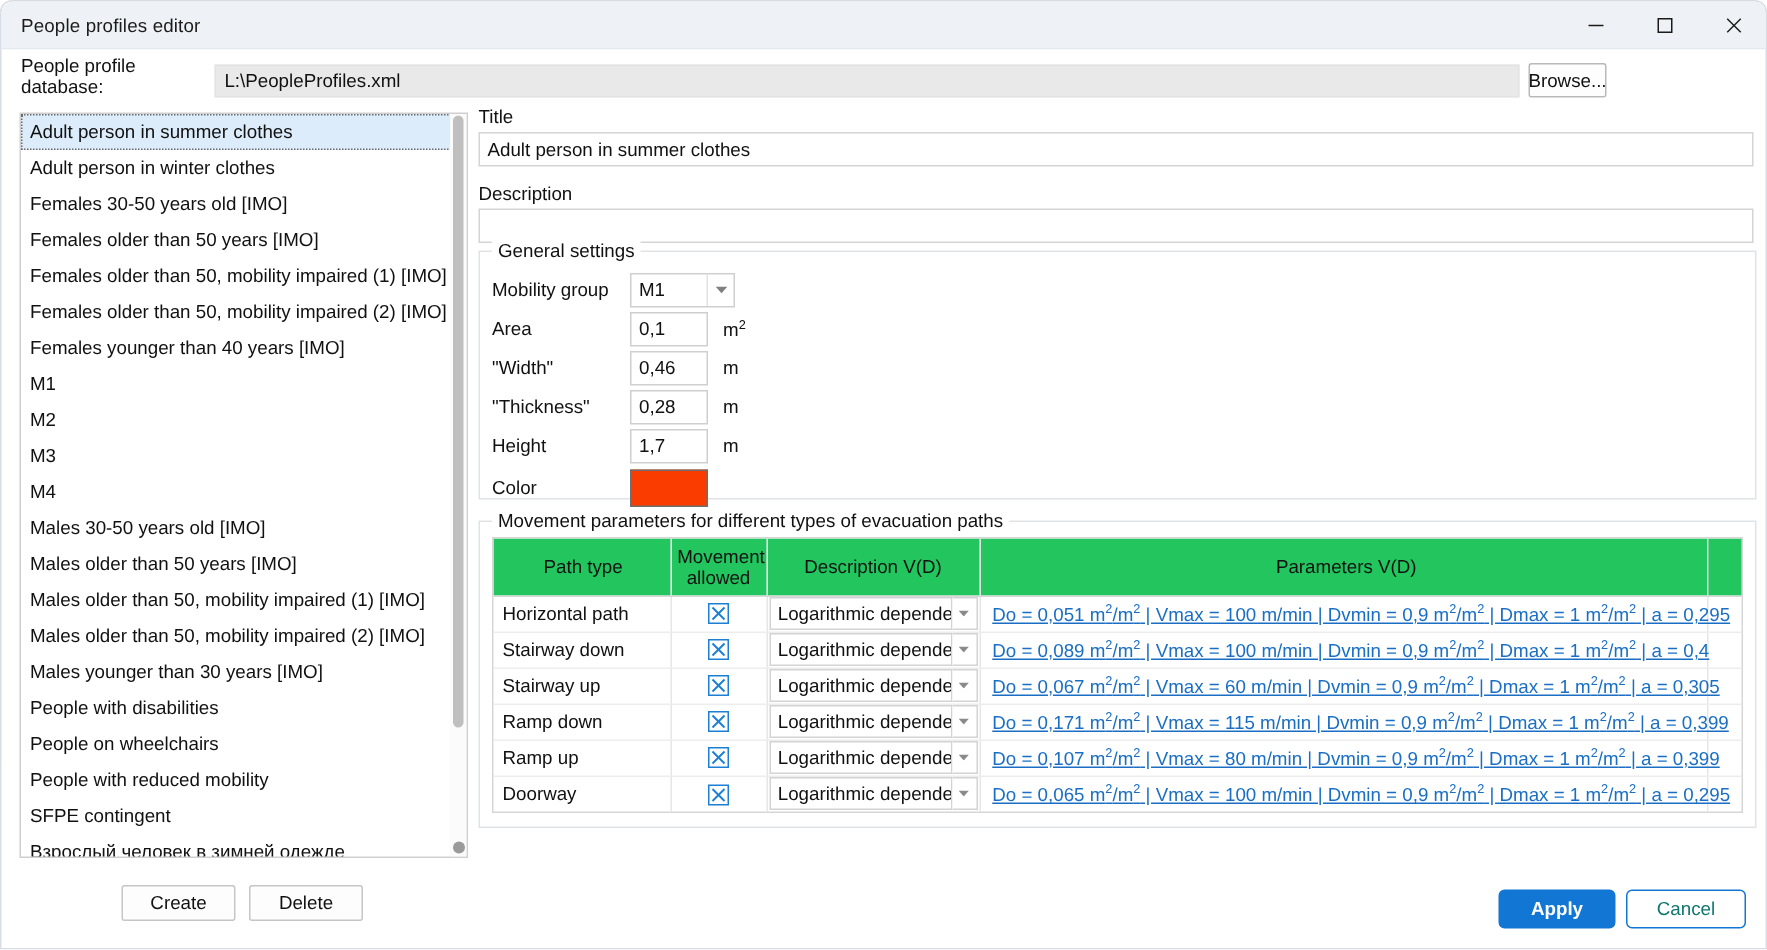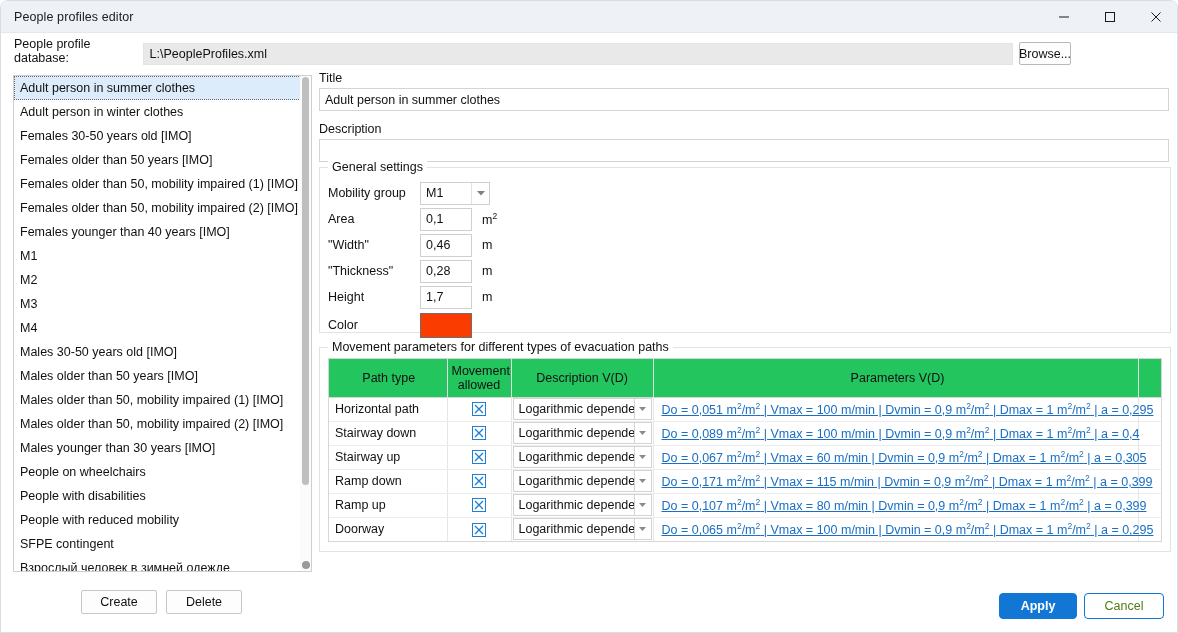--- a/index.html
+++ b/index.html
@@ -236,21 +236,21 @@
     width: 78px; height: 26px;
     background: #1277d4; border: 1px solid #1277d4; border-radius: 4px;
     color: #ffffff; font-size: 12.5px; font-weight: bold;
     display: flex; align-items: center; justify-content: center;
     cursor: default;
   }
   .btn-cancel {
     position: absolute; top: 592px; left: 1083px;
     width: 80px; height: 26px;
     background: #ffffff; border: 1px solid #1277d4; border-radius: 4px;
-    color: #4d7c0f; font-size: 12.5px;
+    color: #0f766e; font-size: 12.5px;
     display: flex; align-items: center; justify-content: center;
     cursor: default;
   }
 </style>
 </head>
 <body>
 
 <div id="app">
 
   <div class="titlebar">
@@ -292,22 +292,22 @@
         <div class="list-item">Females younger than 40 years [IMO]</div>
         <div class="list-item">M1</div>
         <div class="list-item">M2</div>
         <div class="list-item">M3</div>
         <div class="list-item">M4</div>
         <div class="list-item">Males 30-50 years old [IMO]</div>
         <div class="list-item">Males older than 50 years [IMO]</div>
         <div class="list-item">Males older than 50, mobility impaired (1) [IMO]</div>
         <div class="list-item">Males older than 50, mobility impaired (2) [IMO]</div>
         <div class="list-item">Males younger than 30 years [IMO]</div>
+        <div class="list-item">People with disabilities</div>
         <div class="list-item">People on wheelchairs</div>
-        <div class="list-item">People with disabilities</div>
         <div class="list-item">People with reduced mobility</div>
         <div class="list-item">SFPE contingent</div>
         <div class="list-item">Взрослый человек в зимней одежде</div>
       </div>
     <div class="list-scroll">
       <div class="thumb"></div>
       <div class="arrow-bot"></div>
     </div>
   </div>
 

